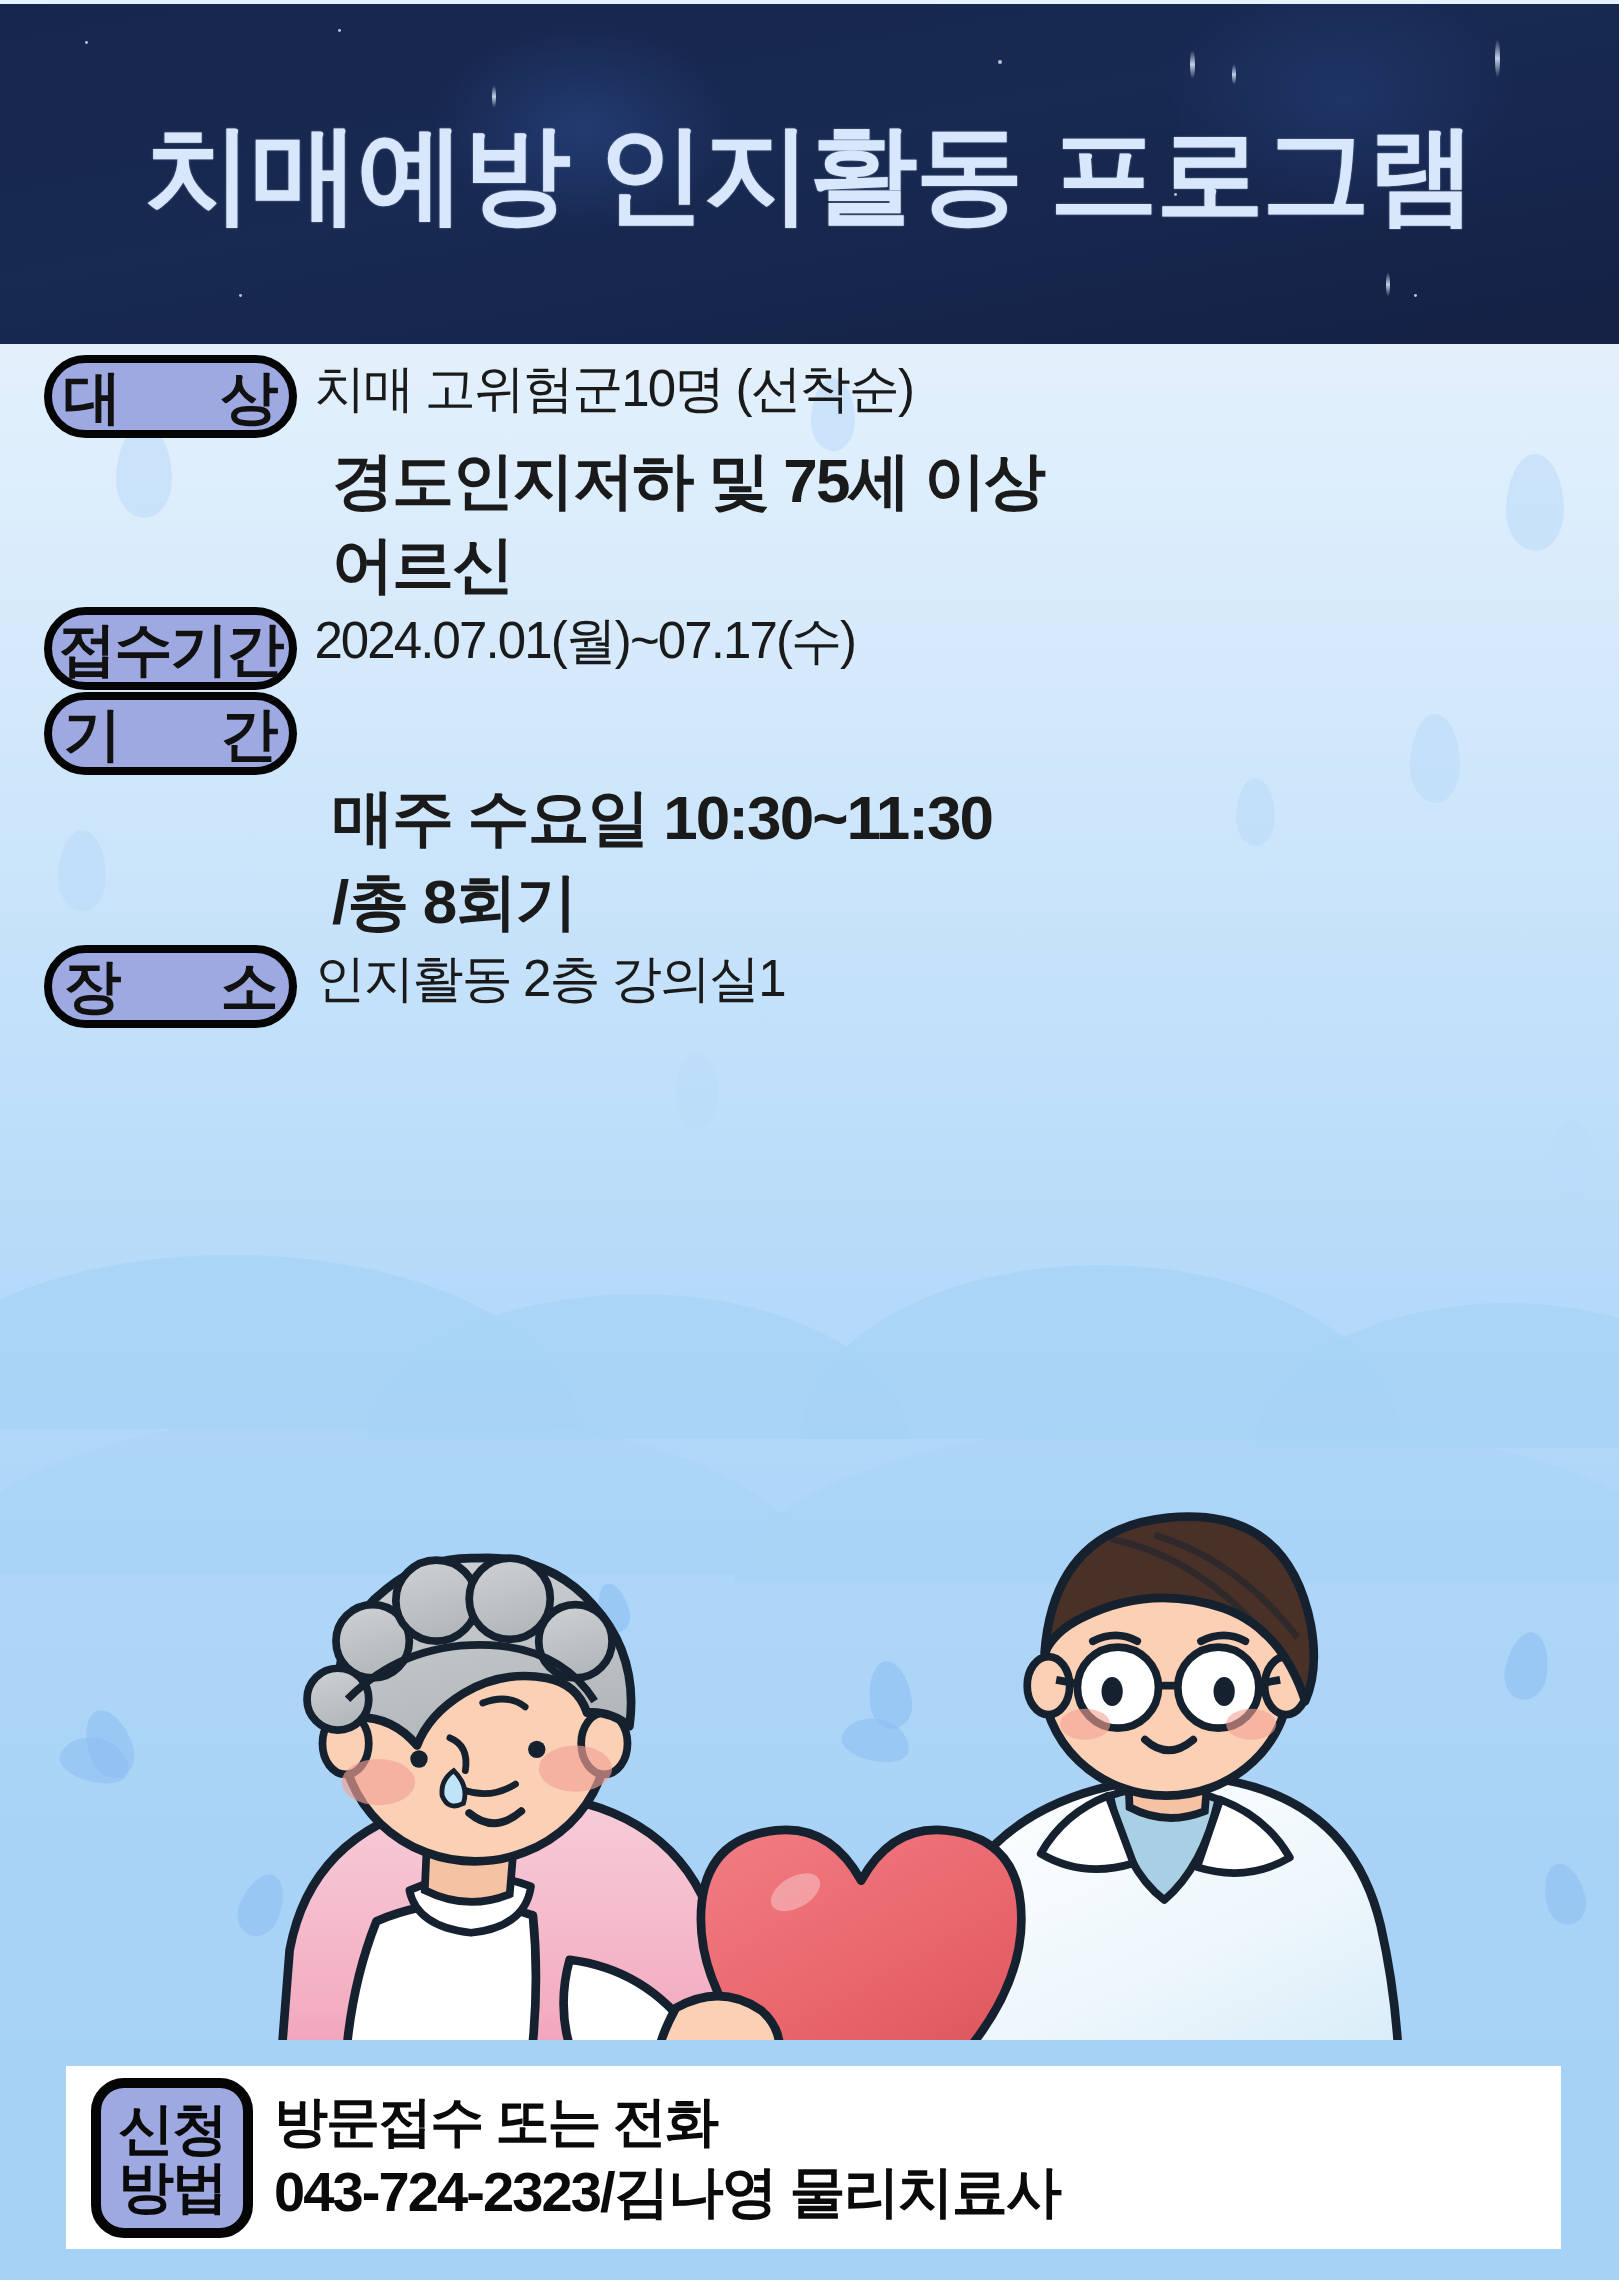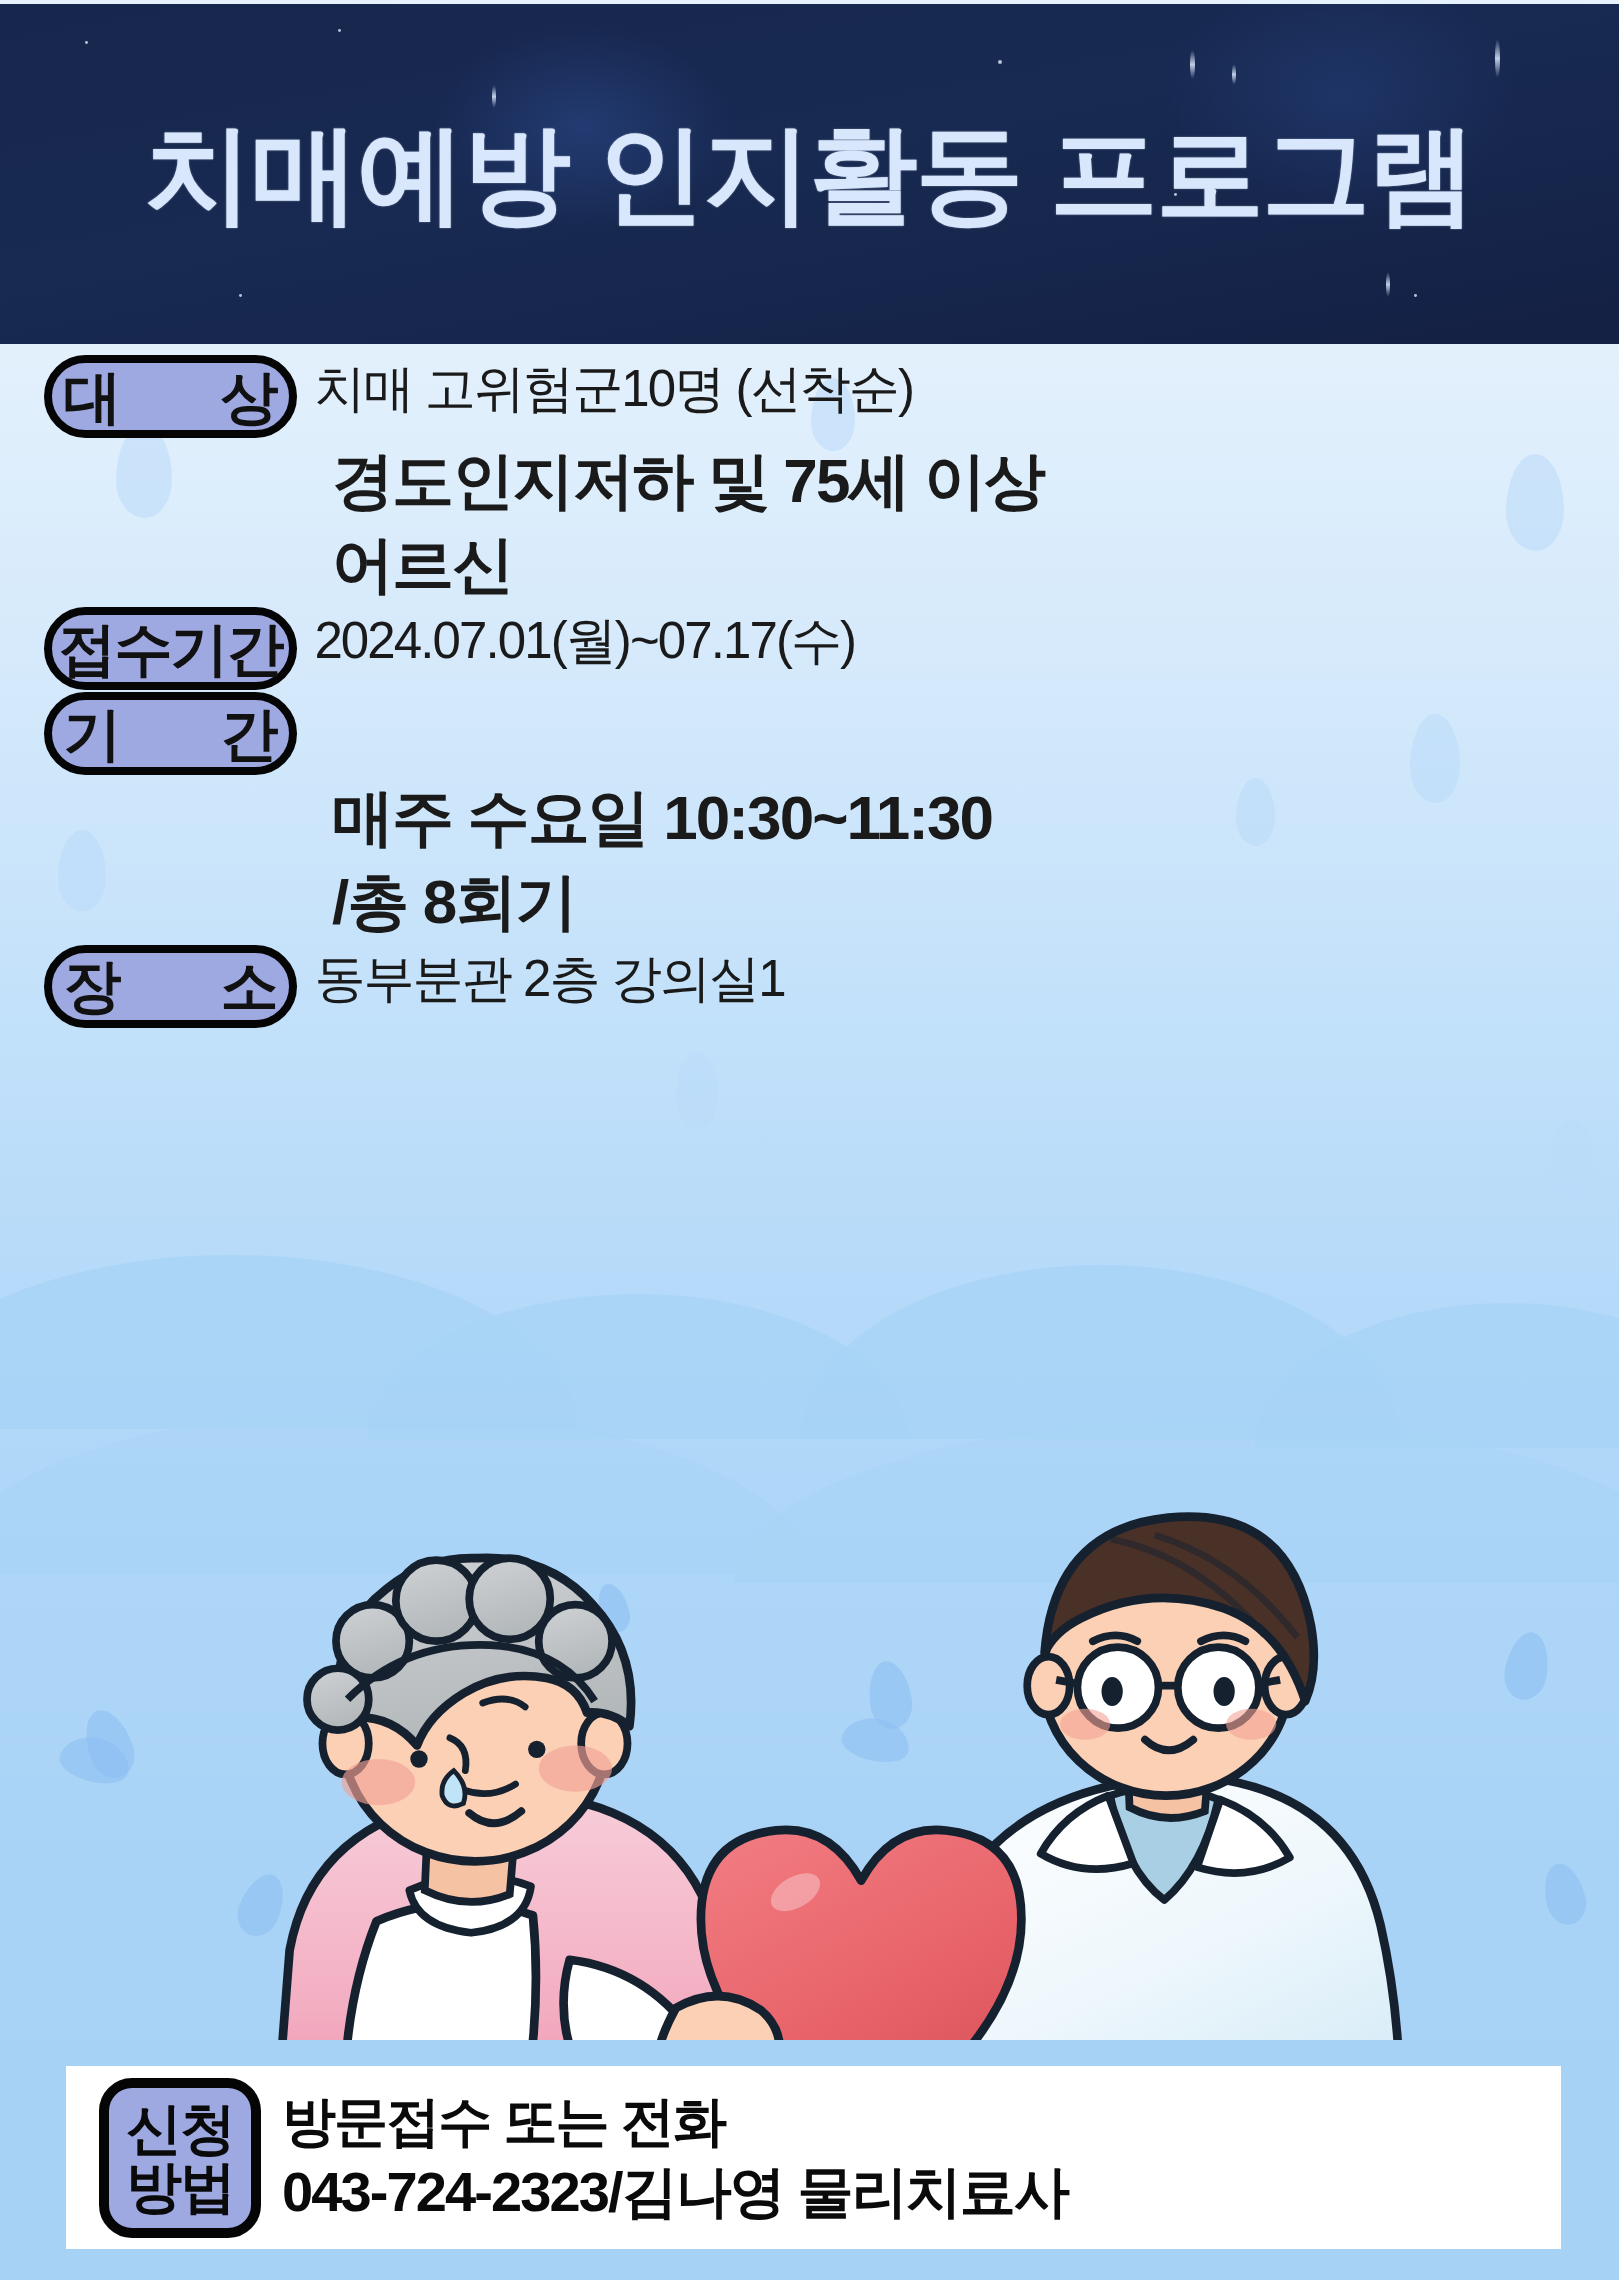--- a/index.html
+++ b/index.html
@@ -161,21 +161,21 @@
     background: #ffffff;
   }
   .footer-inner {
     position: absolute;
     left: 66px;
     top: 2066px;
     width: 1495px;
     height: 183px;
     display: flex;
     align-items: center;
-    padding-left: 33px;
+    padding-left: 25px;
     gap: 21px;
   }
   .badge-stack {
     flex: 0 0 auto;
     width: 162px;
     height: 160px;
     background: #9ea9e2;
     border: 10.6px solid #050505;
     border-radius: 33px;
     display: flex;
@@ -282,21 +282,21 @@
       </div>
     </div>
     <div class="cont">매주 수요일 10:30~11:30</div>
     <div class="cont">/총 8회기</div>
 
     <div class="row">
       <div class="badge two-char">
         <span class="b-ch">장</span>
         <span class="b-ch">소</span>
       </div>
-      <div class="text">동부분관 2층 강의실1</div>
+      <div class="text">인지활동 2층 강의실1</div>
     </div>
 
   </div>
 
   <div class="illus">
     <svg width="1619" height="618" viewBox="0 0 1677 640">
       <defs>
         <linearGradient id="vestG" x1="0" y1="0" x2="0" y2="1">
           <stop offset="0%" stop-color="#f7cdd9"></stop>
           <stop offset="65%" stop-color="#f3aec2"></stop>

